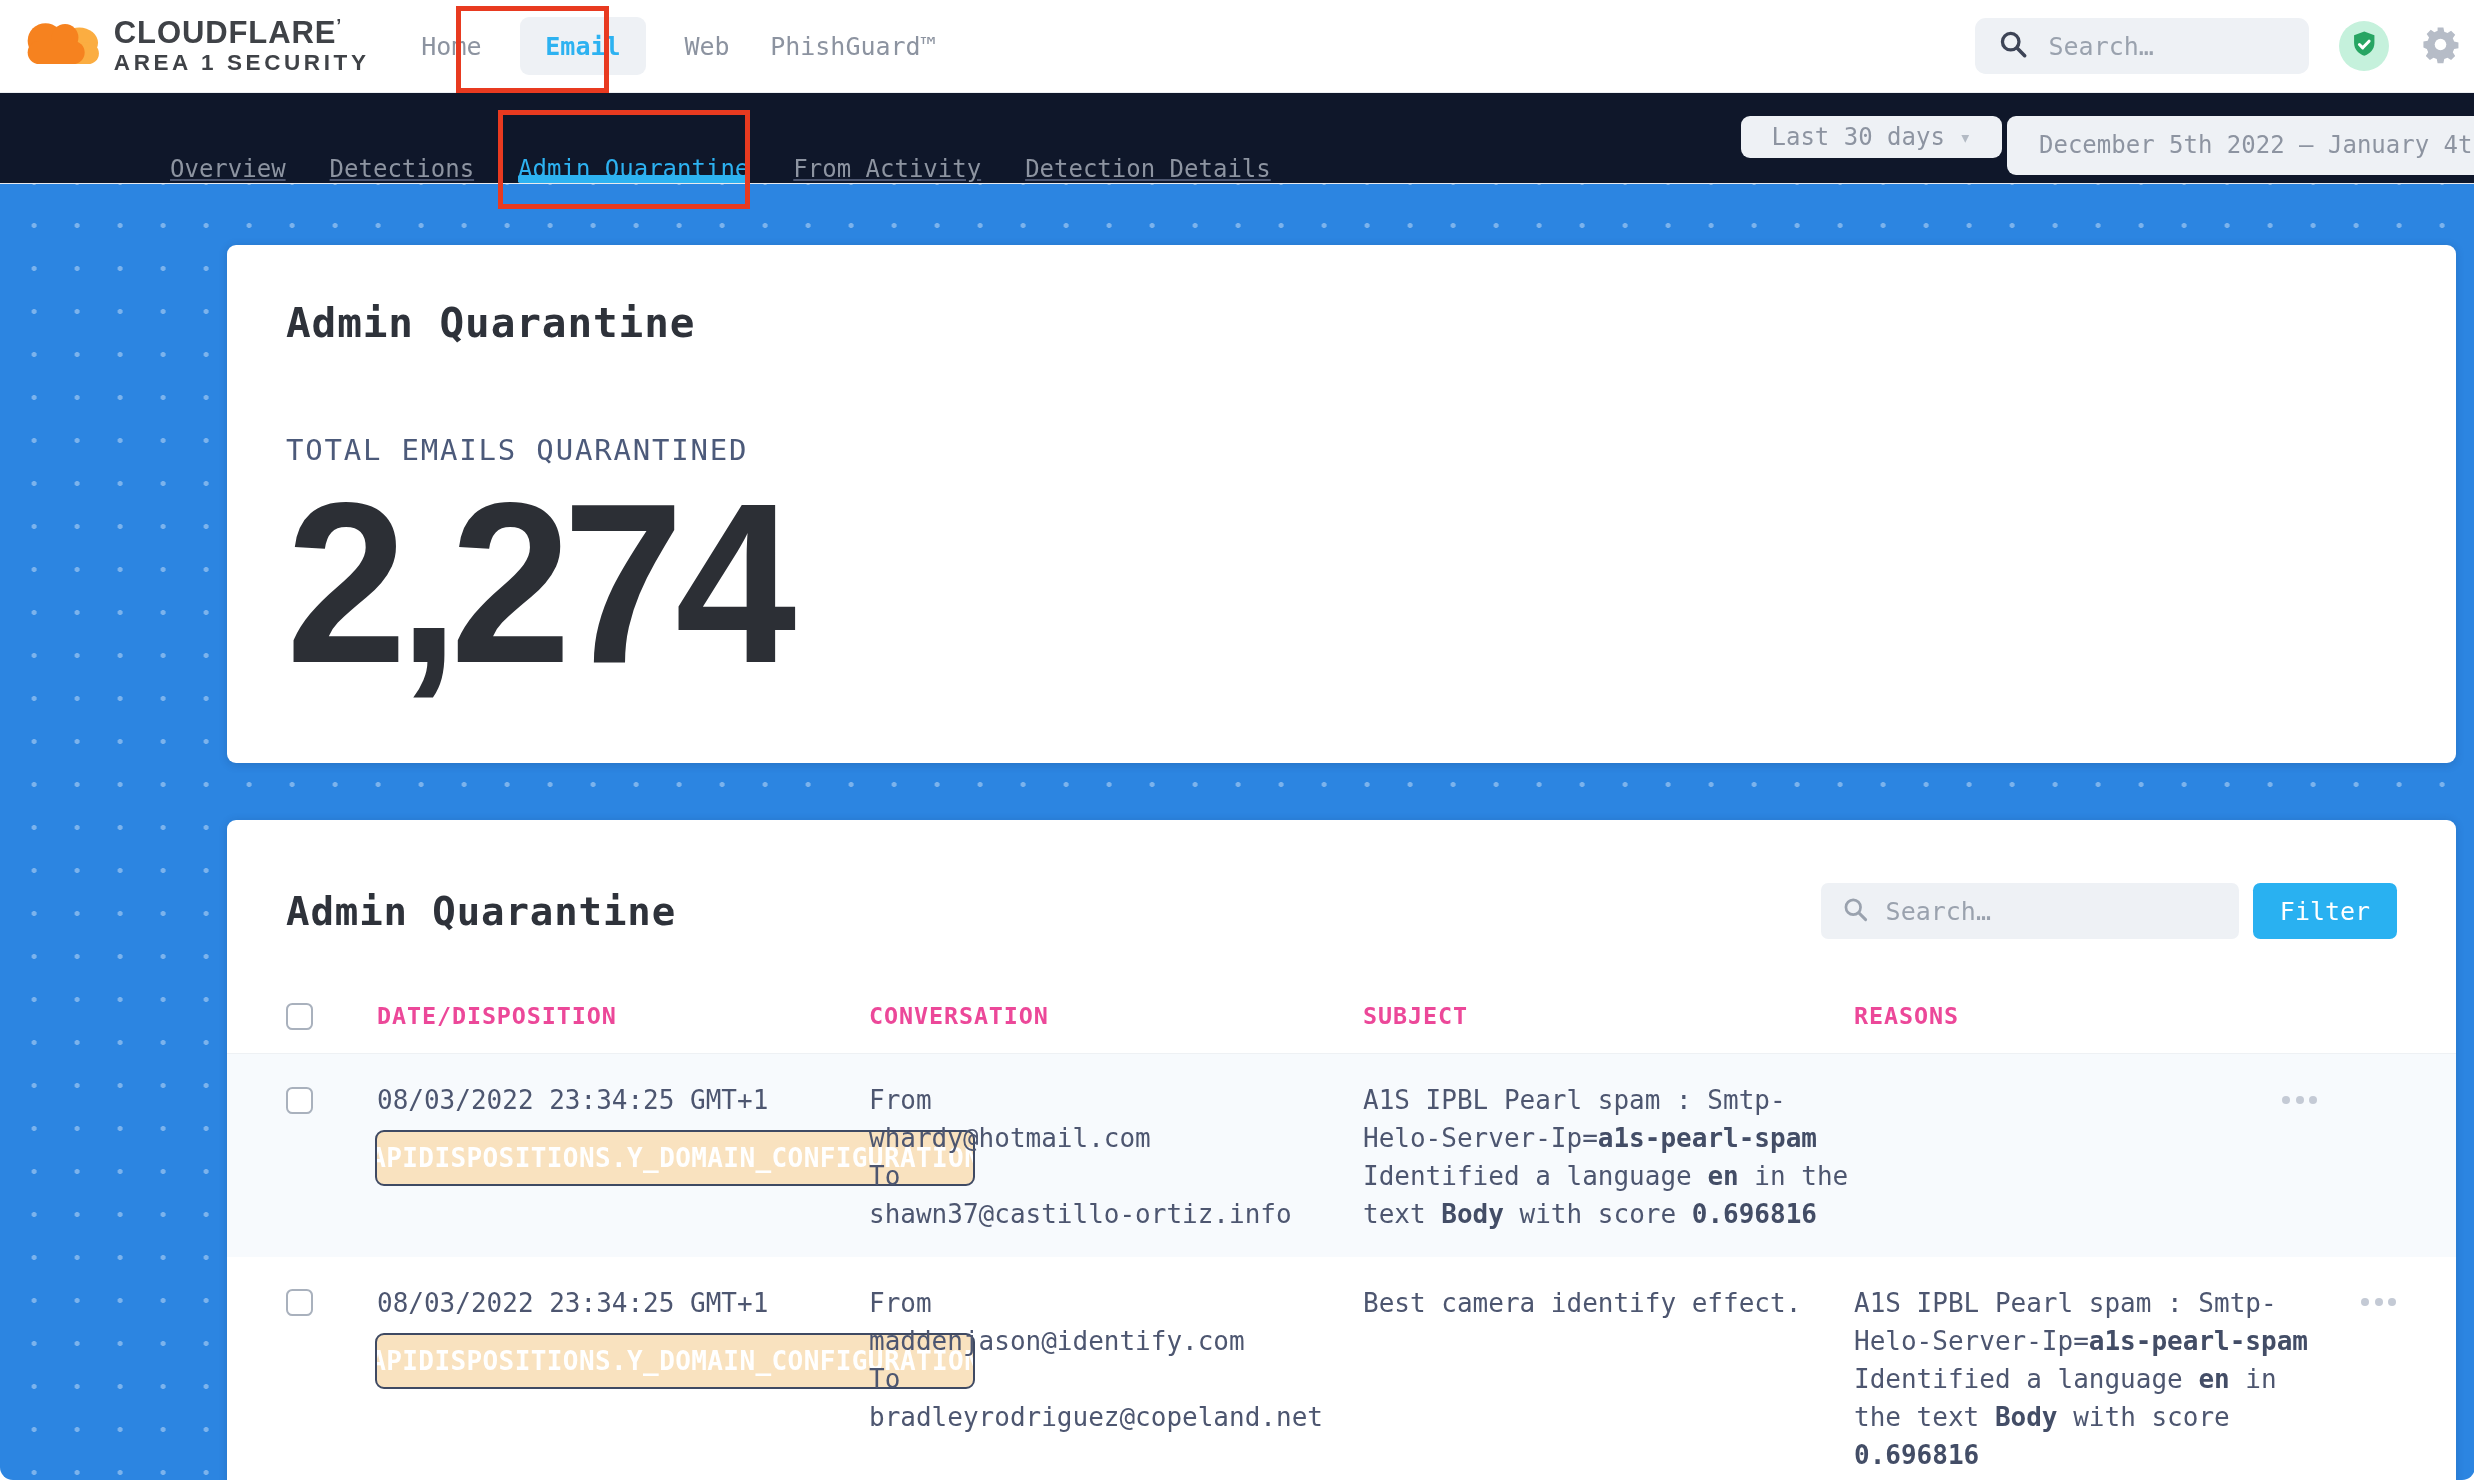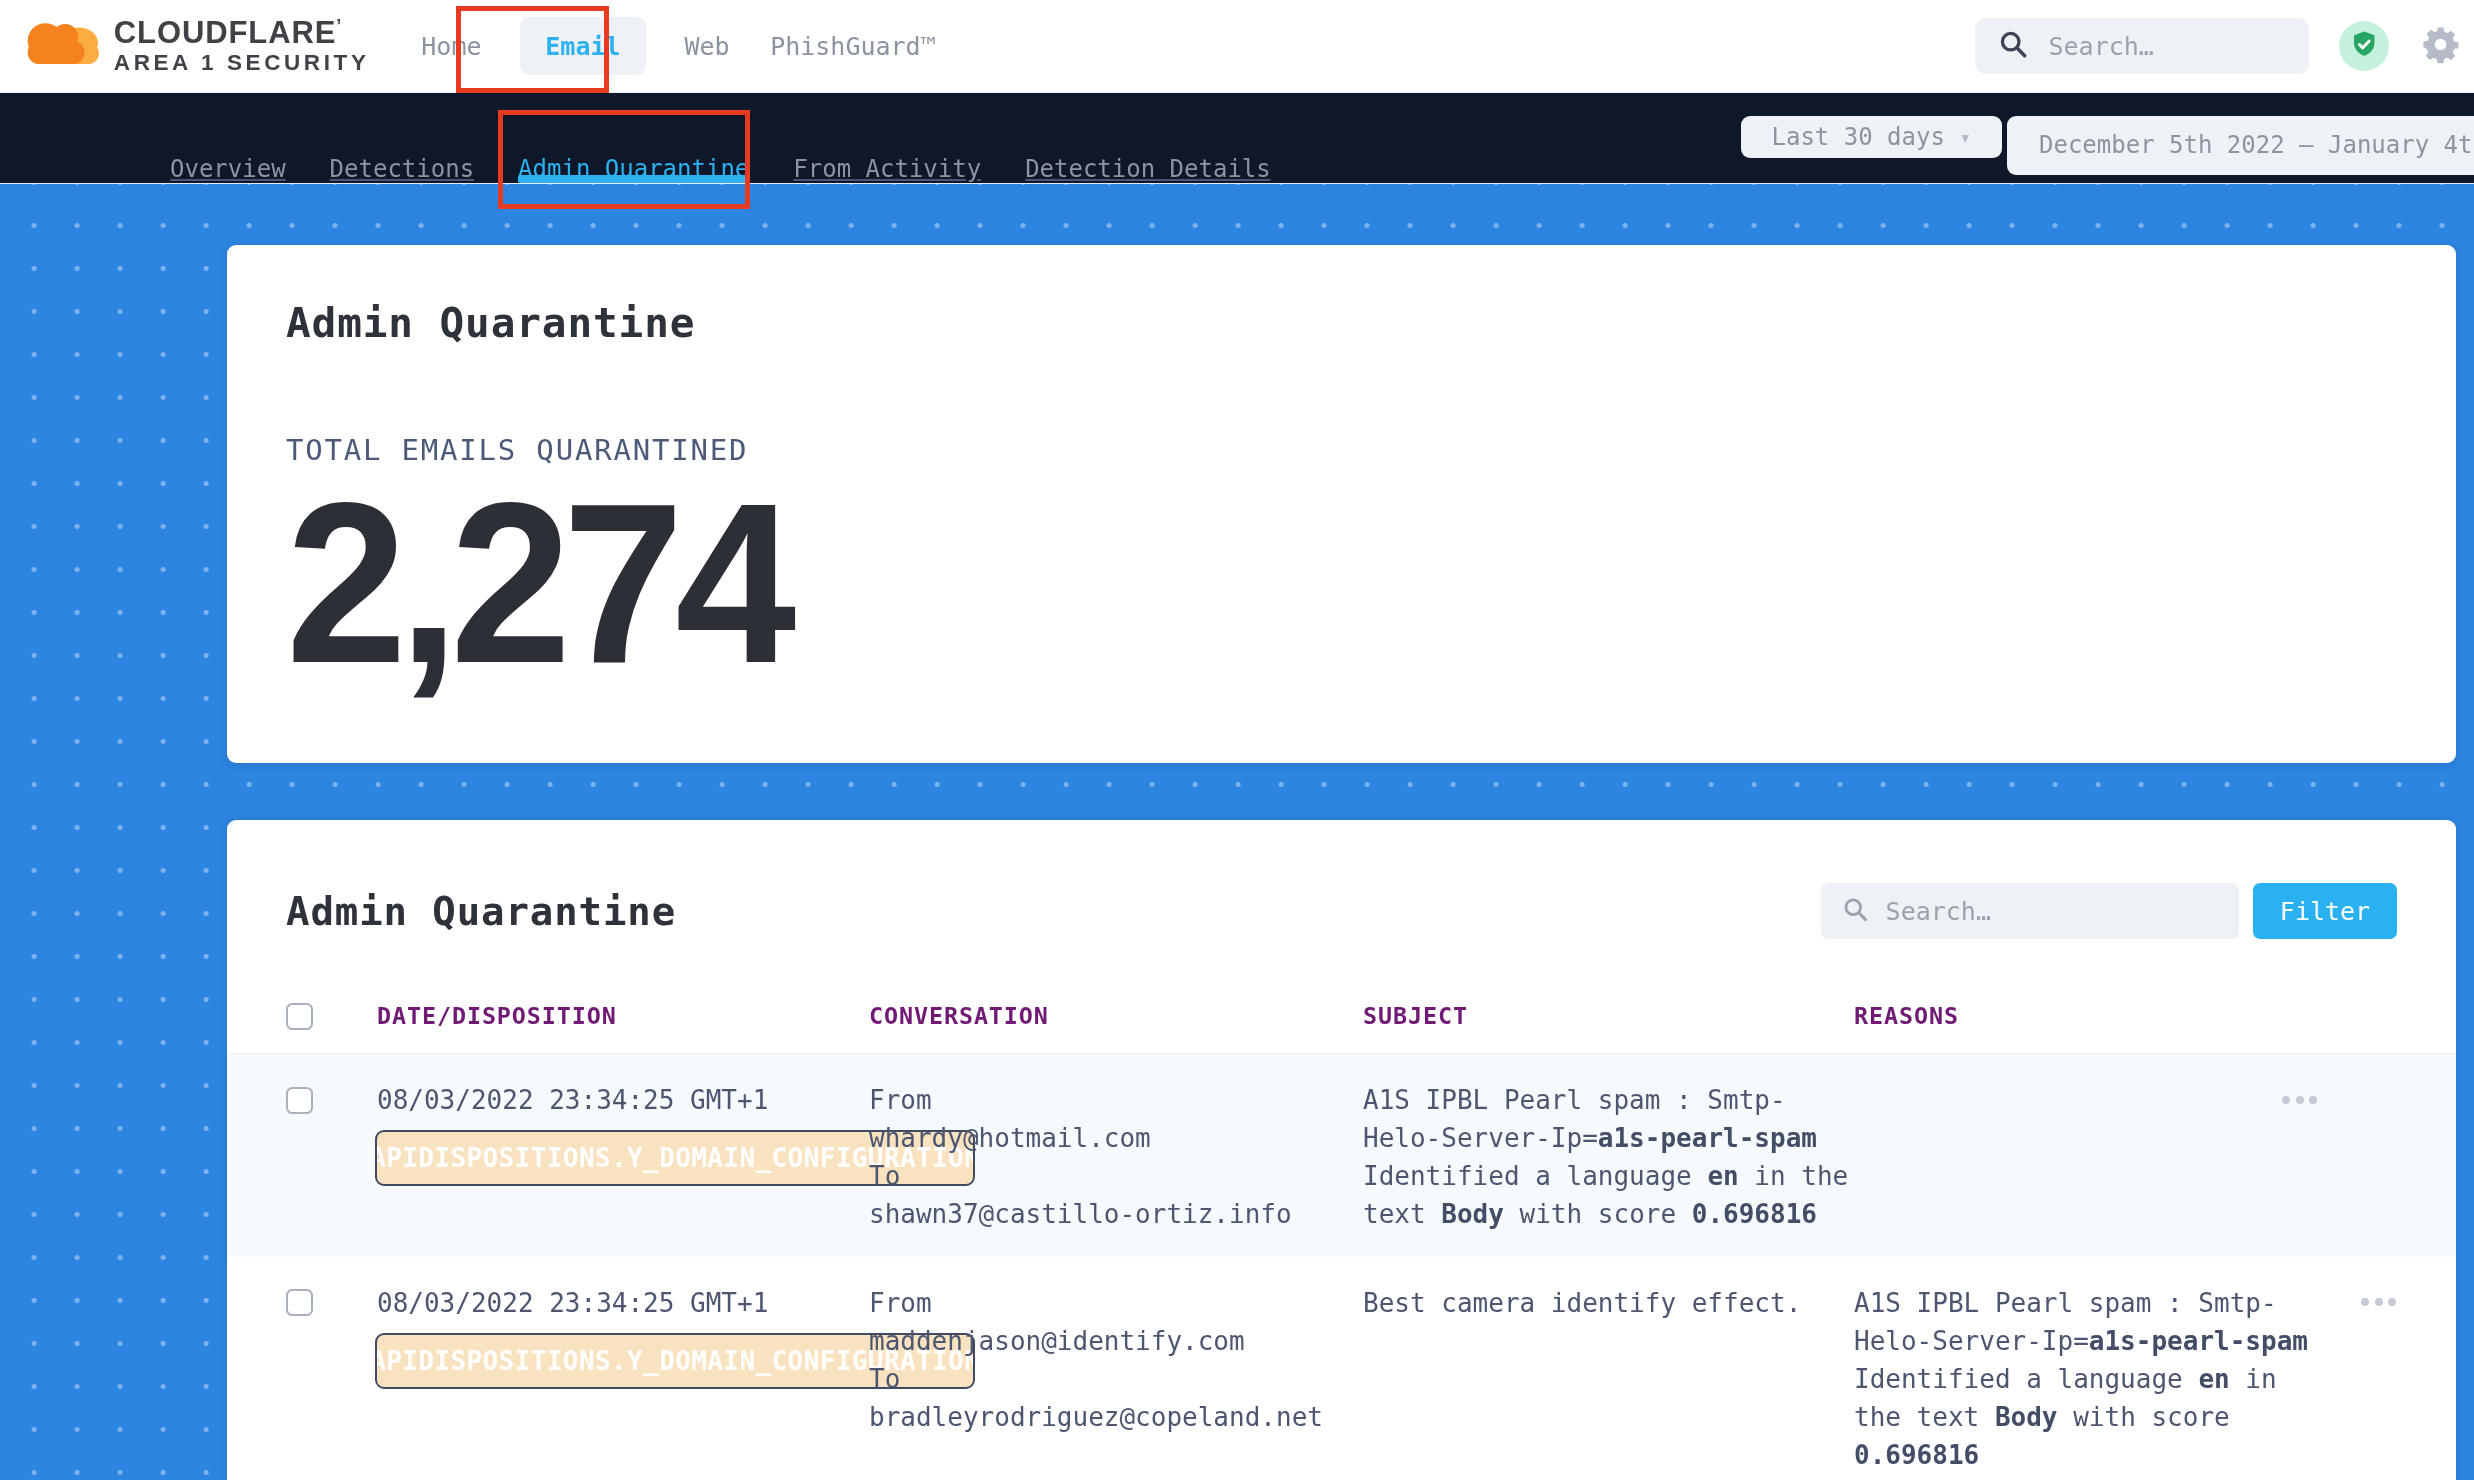--- a/index.html
+++ b/index.html
@@ -1,17 +1,17 @@
 <!DOCTYPE html>
 <html style="font-size:14.4px"><head>
 <meta charset="utf-8">
 <style>
   html,body{margin:0;padding:0;overflow:hidden;}
   body{width:2475px;height:1480px;background:#fff;font-family:"DejaVu Sans Mono",monospace;color:#4d5670;}
-  #app{position:relative;width:2475px;height:1480px;overflow:hidden;}
+  #app{position:relative;width:2475px;height:1480px;overflow:hidden;border-radius:13px;}
 
   
   .topbar{height:93px;background:#fff;display:flex;align-items:center;position:relative;z-index:5;border-bottom:1.8px solid #eceef2;box-sizing:border-box;}
   .logo{display:flex;align-items:center;margin-left:20px;}
   .logo-text{margin-left:10.8px;font-family:"Liberation Sans",sans-serif;color:#3f4247;}
   .logo-brand{font-size:31px;font-weight:800;letter-spacing:0.9px;line-height:1;}
   .logo-mark{font-size:18px;vertical-align:top;}
   .logo-sub{font-size:22.5px;font-weight:700;letter-spacing:3.6px;margin-top:3.6px;line-height:1;}
   .top-nav{display:flex;align-items:flex-start;margin-left:50px;gap:37px;font-size:25px;color:#8c93a0;}
   .top-nav-item{padding:14.4px 1.8px;cursor:pointer;}
@@ -47,21 +47,21 @@
   .card2-head{display:flex;align-items:center;padding-top:63px;}
   .card2 .card-title{font-size:39px;}
   .card2-tools{margin-left:auto;display:flex;align-items:center;gap:14.4px;}
   .search2{width:418px;height:56px;background:#eef1f5;border-radius:7.2px;display:flex;align-items:center;padding:0 21.6px;gap:14.4px;box-sizing:border-box;}
   .search2 input{border:none;outline:none;background:transparent;font-family:inherit;font-size:25px;color:#4d5670;width:100%;}
   .search2 input::placeholder{color:#9aa2ae;}
   .filter-btn{width:144px;height:56px;background:#29b1f1;border:none;border-radius:7.2px;color:#fff;font-family:inherit;font-size:25px;display:flex;align-items:center;justify-content:center;cursor:pointer;}
 
   .tgrid{display:grid;grid-template-columns:91px 492px 494px 491px 463px 79px;}
   .thead{margin-top:45px;padding:18px 0 23.4px;align-items:center;}
-  .th{font-size:23.4px;font-weight:bold;color:#701a75;letter-spacing:0.9px;}
+  .th{font-size:23.4px;font-weight:bold;color:#ec4899;letter-spacing:0.9px;}
   .cb{width:27px;height:27px;border:2.7px solid #a9b1bd;border-radius:6.3px;background:#fff;box-sizing:border-box;cursor:pointer;}
   .row{margin:0 -59px;padding:27px 59px 23.4px;font-size:26px;line-height:38px;color:#4d5670;position:relative;}
   .row1{background:#f7fafd;border-top:1.8px solid #eef1f4;}
   .row2{background:#fff;height:269px;}
   .row .cb{margin-top:5.4px;}
   .cell-date{position:relative;}
   .badge{position:absolute;left:-1.8px;top:49px;width:600px;height:56px;background:#f9e2bf;border:2.7px solid #3f4a63;border-radius:9px;color:#fff;font-weight:bold;font-size:26px;letter-spacing:0.4px;display:flex;align-items:center;justify-content:center;white-space:nowrap;overflow:hidden;box-sizing:border-box;z-index:1;}
   .cell-conv{position:relative;z-index:2;}
   .cell-subject{padding-right:9px;}
   .cell-reasons b{font-weight:bold;color:#434d66;}

